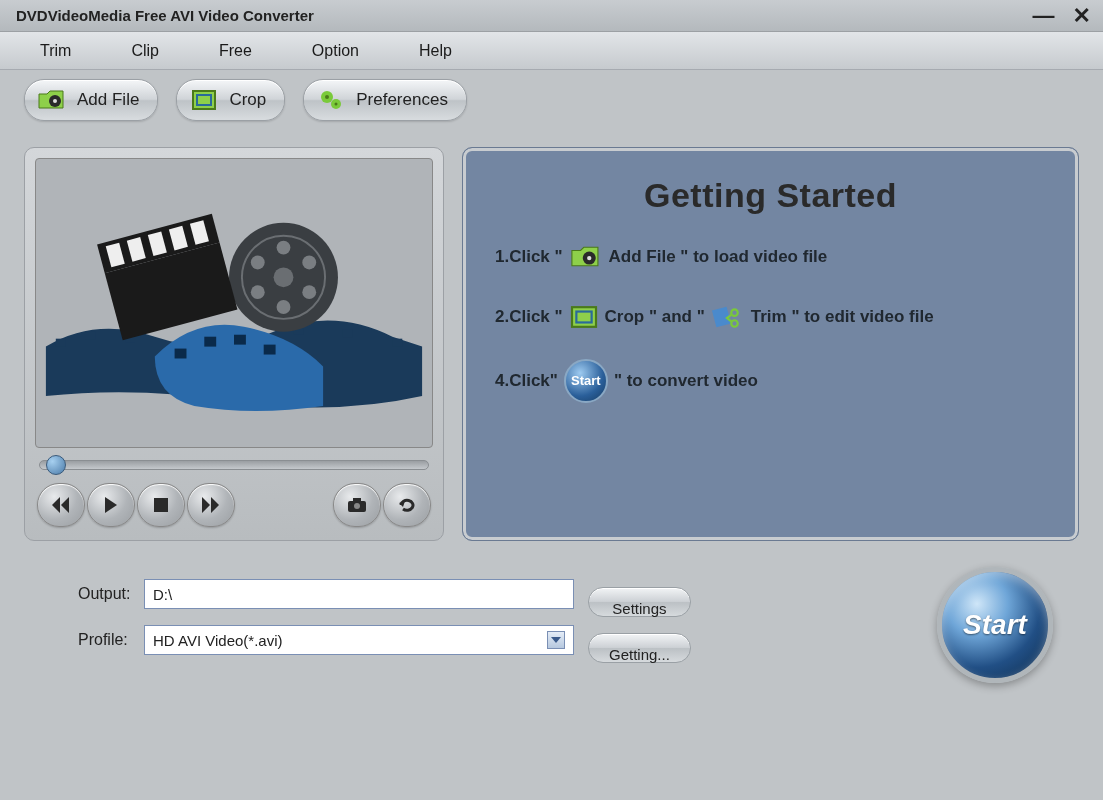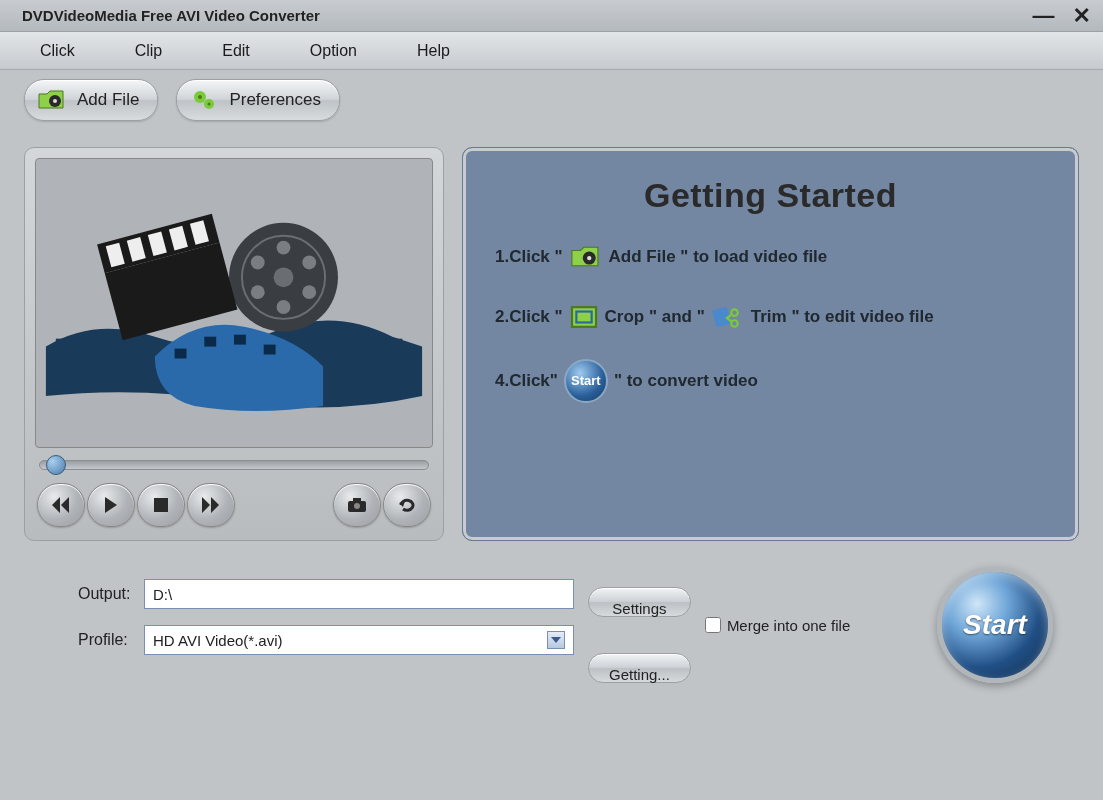--- a/index.html
+++ b/index.html
@@ -5,21 +5,21 @@
 * { margin: 0; padding: 0; box-sizing: border-box; font-family: Tahoma, Arial, sans-serif; }
 body { background: #c0c4c7; width: 1103px; height: 800px; overflow: hidden; }
 
 .titlebar {
   height: 32px;
   background: linear-gradient(#c8ccd0, #b4b9bd);
   display: flex; align-items: center; justify-content: space-between;
   padding: 0 12px 0 16px;
   border-bottom: 1px solid #9ca0a4;
 }
-.titlebar-title { font-size: 15px; font-weight: bold; color: #222; margin-left: 6px; }
+.titlebar-title { font-size: 15px; font-weight: bold; color: #222; }
 .titlebar-controls { display: flex; gap: 18px; font-size: 22px; font-weight: bold; color: #222; }
 .titlebar-controls span { cursor: pointer; }
 
 .menubar {
   height: 38px;
   background: linear-gradient(#e2e5e8, #c6cace);
   display: flex; align-items: center; gap: 60px;
   padding: 0 40px;
   border-bottom: 1px solid #a6aab0;
 }
@@ -98,21 +98,20 @@
   font-size: 15px; padding: 0 8px; color: #222;
 }
 .profile-select { display: flex; align-items: center; justify-content: space-between; cursor: pointer; }
 .dd-arrow { width: 18px; height: 18px; background: linear-gradient(#e4ecf6,#b6c8de); border: 1px solid #7a8fb4; display: flex; align-items: center; justify-content: center; }
 .side-btns { display: flex; flex-direction: column; gap: 16px; margin-left: 14px; }
 .pill-btn {
   height: 30px; padding: 12px 20px; border-radius: 15px;
   background: linear-gradient(#f2f4f6, #cdd1d5 48%, #bcc1c5 52%, #d6dadd);
   border: 1px solid #9aa0a5; font-size: 15px; color: #222; cursor: pointer;
   box-shadow: inset 0 1px 0 #fff;
-  margin-top: 20px;
 }
 .extra-col { display: flex; flex-direction: column; gap: 16px; margin-left: 14px; align-items: flex-start; }
 .merge-wrap { display: flex; align-items: center; gap: 6px; font-size: 15px; color: #222; height: 30px; }
 .merge-wrap input { width: 16px; height: 16px; }
 
 .start-btn {
   width: 116px; height: 116px; border-radius: 50%;
   background: radial-gradient(circle at 33% 30%, #cfe6f8 0%, #6fa6d8 30%, #214f85 62%, #0d2a48 100%);
   border: 5px solid #b0b6ba;
   box-shadow: 0 3px 8px rgba(0,0,0,0.3), inset 0 4px 10px rgba(255,255,255,0.4);
@@ -127,37 +126,46 @@
 
 <div class="titlebar">
   <span class="titlebar-title">DVDVideoMedia Free AVI Video Converter</span>
   <div class="titlebar-controls">
     <span>—</span>
     <span>✕</span>
   </div>
 </div>
 
 <div class="menubar">
-  <span>Click</span>
+  <span>Trim</span>
   <span>Clip</span>
-  <span>Edit</span>
+  <span>Free</span>
   <span>Option</span>
   <span>Help</span>
 </div>
 
 <div class="toolbar">
   <div class="toolbar-btn">
     <span class="icon-wrap">
       <svg width="30" height="24" viewBox="0 0 30 24">
           <path d="M2 6 L10 6 L13 3 L26 3 L26 20 L2 20 Z" fill="#8ed04a" stroke="#4a7a1a"></path>
           <circle cx="18" cy="13" r="6" fill="#2a2a2a"></circle>
           <circle cx="18" cy="13" r="2" fill="#ddd"></circle>
         </svg>
     </span>
     <span>Add File</span>
+  </div>
+  <div class="toolbar-btn">
+    <span class="icon-wrap">
+      <svg width="26" height="22" viewBox="0 0 26 22">
+          <rect x="2" y="2" width="22" height="18" fill="#8ed04a" stroke="#4a7a1a" stroke-width="2"></rect>
+          <rect x="6" y="6" width="14" height="10" fill="none" stroke="#2a6a9a" stroke-width="2"></rect>
+        </svg>
+    </span>
+    <span>Crop</span>
   </div>
   <div class="toolbar-btn">
     <span class="icon-wrap">
       <svg width="26" height="24" viewBox="0 0 26 24">
           <circle cx="9" cy="9" r="6" fill="#7aca3a"></circle>
           <circle cx="9" cy="9" r="2" fill="#4a7a1a"></circle>
           <circle cx="18" cy="16" r="5" fill="#7aca3a"></circle>
           <circle cx="18" cy="16" r="1.5" fill="#4a7a1a"></circle>
         </svg>
     </span>
@@ -307,21 +315,17 @@
             </svg>
           </span>
       </div>
     </div>
   </div>
   <div class="side-btns">
     <button class="pill-btn">Settings</button>
     <button class="pill-btn">Getting...</button>
   </div>
   <div class="extra-col">
-    <label class="merge-wrap">
-      <input type="checkbox" style="">
-      <span>Merge into one file</span>
-    </label>
   </div>
   <div class="start-btn">
     <span>Start</span>
   </div>
 </div>
 
 </body></html>

